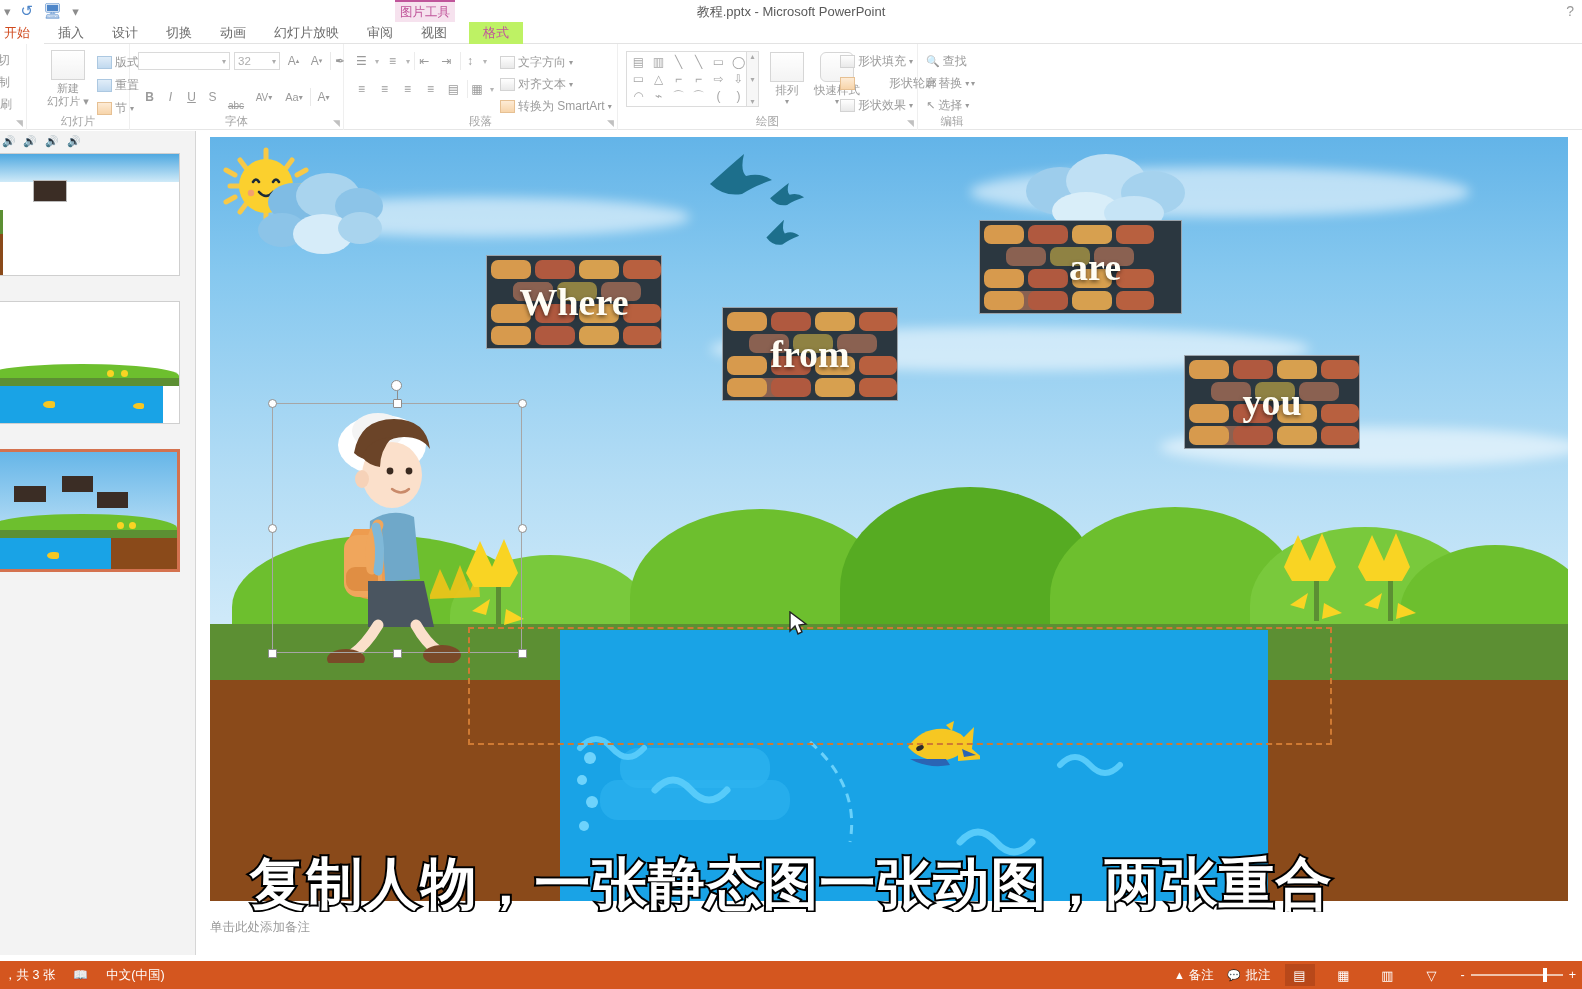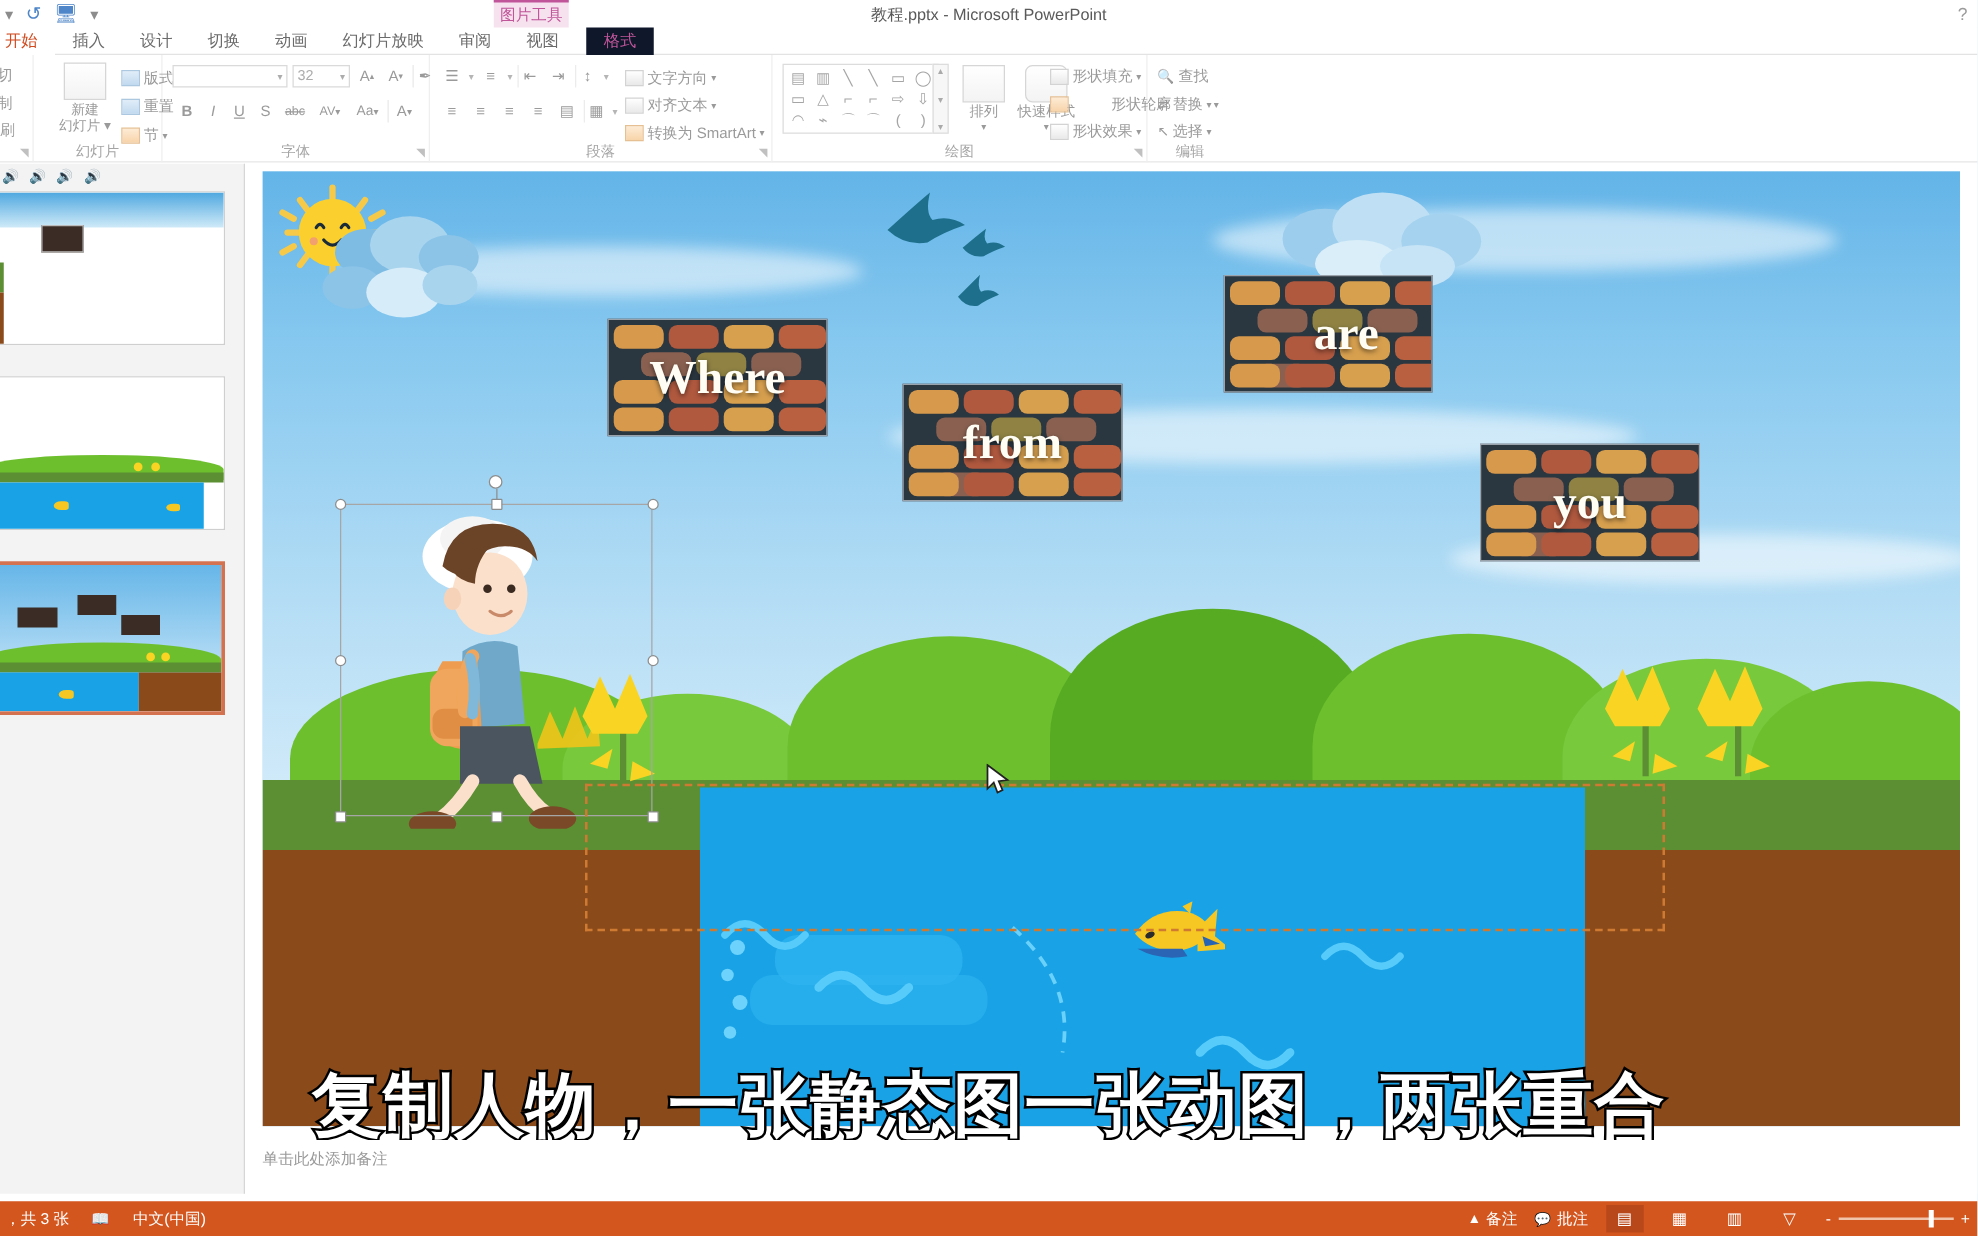--- a/index.html
+++ b/index.html
@@ -36,21 +36,21 @@
     background: #f6e2ee; color: #c0559a; font-size: 12.5px;
     display: flex; align-items: center; justify-content: center;
     border-top: 2px solid #c0559a; white-space: nowrap;
   }
   .tabs { position: absolute; left: 0; top: 0; display: flex; height: 22px; align-items: stretch; }
   .tab {
     font-size: 13px; color: #6b6b6b; padding: 0 14px;
     display: flex; align-items: center; cursor: default; white-space: nowrap;
   }
   .tab.active-home { color: #d04a1e; background: #fff; }
-  .tab.ctx { color: #c0559a; background: #0f172a; }
+  .tab.ctx { color: #c0559a; background: #bef264; }
 
   
   .ribbon {
     position: absolute; top: 44px; left: 0; width: 1582px; height: 86px;
     background: #ffffff; border-bottom: 1px solid #d8d8d8;
     opacity: .62;
   }
   .rgroup { position: absolute; top: 0; height: 86px; border-right: 1px solid #e6e6e6; }
   .rgroup .glabel {
     position: absolute; bottom: 1px; left: 0; width: 100%;
@@ -65,21 +65,21 @@
   .bigbtn { position: absolute; text-align: center; font-size: 11.5px; color:#5d5d5d; line-height: 1.15; }
   .bigico { width: 34px; height: 30px; margin: 0 auto 2px; border:1px solid #bdbdbd; background: linear-gradient(#ffffff,#ededed); }
 
   .fontrow { position: absolute; display: flex; align-items: center; gap: 4px; }
   .fbox { height: 18px; border: 1px solid #c4c4c4; background: #fff;
           font-size: 11.5px; color: #7a7a7a; display: flex; align-items: center;
           justify-content: space-between; padding: 0 3px; }
   .fbtn { width: 19px; height: 18px; font-size: 12px; color: #5d5d5d;
           display:flex; align-items:center; justify-content:center; }
   .fbtn.b { font-weight: bold; } .fbtn.i { font-style: italic; }
-  .fbtn.u { text-decoration: underline; } .fbtn.s { text-decoration: line-through; }
+  .fbtn.u { text-decoration: underline; } .fbtn.s { text-decoration: line-through; margin-top: 16px; }
 
   .shapegallery { position: absolute; border: 1px solid #c8c8c8; background:#fff;
                   display: grid; grid-template-columns: repeat(6, 19px); gap: 1px; padding: 2px; }
   .shapegallery div { height: 16px; font-size: 12px; color: #6f6f6f;
                       display: flex; align-items: center; justify-content: center; }
   .gal-scroll { position: absolute; width: 13px; border: 1px solid #c8c8c8; background:#f3f3f3;
                 display:flex; flex-direction:column; align-items:center; justify-content:space-between;
                 font-size: 8px; color:#777; }
 
   
@@ -511,21 +511,21 @@
           <div class="brk" style="left:136px;top:48px; width:38px; height:19px; background:#b8603f;"></div>
           <div class="brk" style="left:26px; top:26px; width:40px; height:19px; background:#8a6151;"></div>
           <div class="brk" style="left:4px;  top:70px; width:40px; height:19px; background:#d79a4d;"></div>
           <div class="brk" style="left:48px; top:70px; width:40px; height:19px; background:#b0593f;"></div>
           <div class="brk" style="left:92px; top:70px; width:40px; height:19px; background:#d7a04f;"></div>
           <div class="brk" style="left:136px;top:70px; width:38px; height:19px; background:#b8603f;"></div>
         </div>
         <div class="word" style="font-size:38px;">Where</div>
       </div>
 
-      <div class="brickbox" style="left:769px; top:83px; width:167px; height:94px;padding-left:29px;">
+      <div class="brickbox" style="left:769px; top:83px; width:203px; height:94px;padding-left:29px;">
         <div class="bricks">
           <div class="brk" style="left:4px;  top:4px;  width:40px; height:19px; background:#d79a4d;"></div>
           <div class="brk" style="left:48px; top:4px;  width:40px; height:19px; background:#b0593f;"></div>
           <div class="brk" style="left:92px; top:4px;  width:40px; height:19px; background:#d7a04f;"></div>
           <div class="brk" style="left:136px;top:4px;  width:38px; height:19px; background:#b8603f;"></div>
           <div class="brk" style="left:26px; top:26px; width:40px; height:19px; background:#8a6151;"></div>
           <div class="brk" style="left:70px; top:26px; width:40px; height:19px; background:#8f8243;"></div>
           <div class="brk" style="left:114px;top:26px; width:40px; height:19px; background:#8a6151;"></div>
           <div class="brk" style="left:4px;  top:48px; width:40px; height:19px; background:#d79a4d;"></div>
           <div class="brk" style="left:48px; top:48px; width:40px; height:19px; background:#b0593f;"></div>

